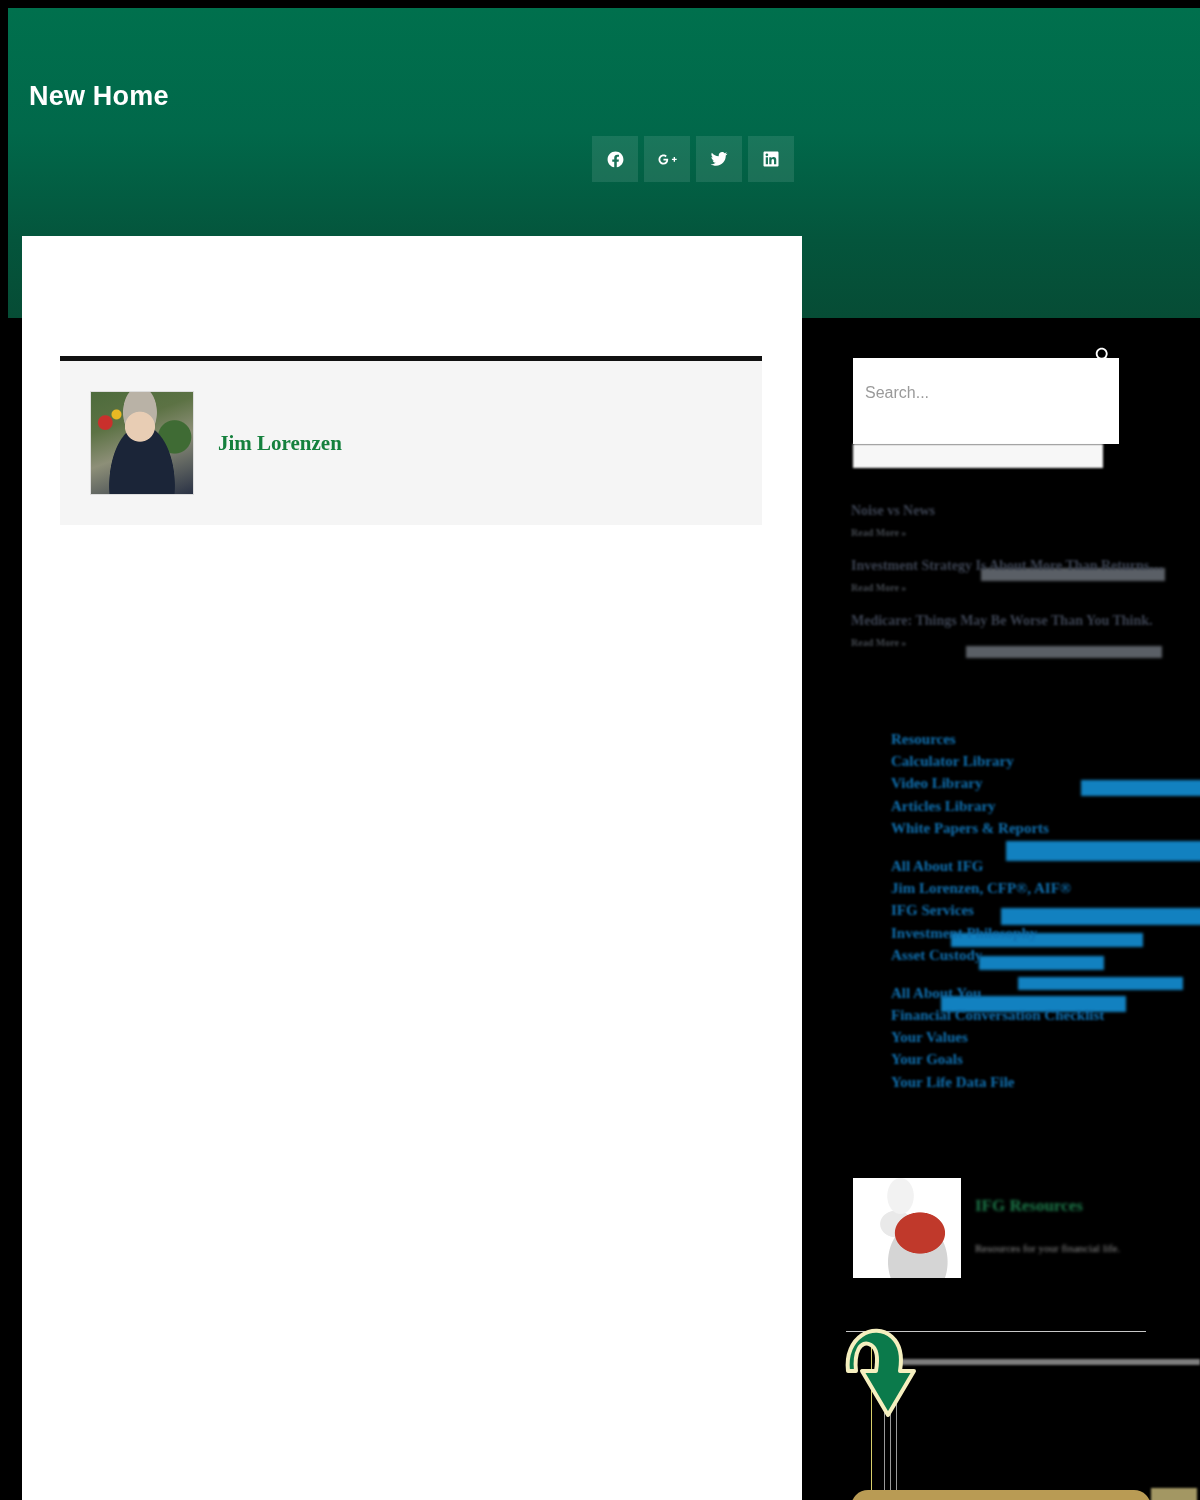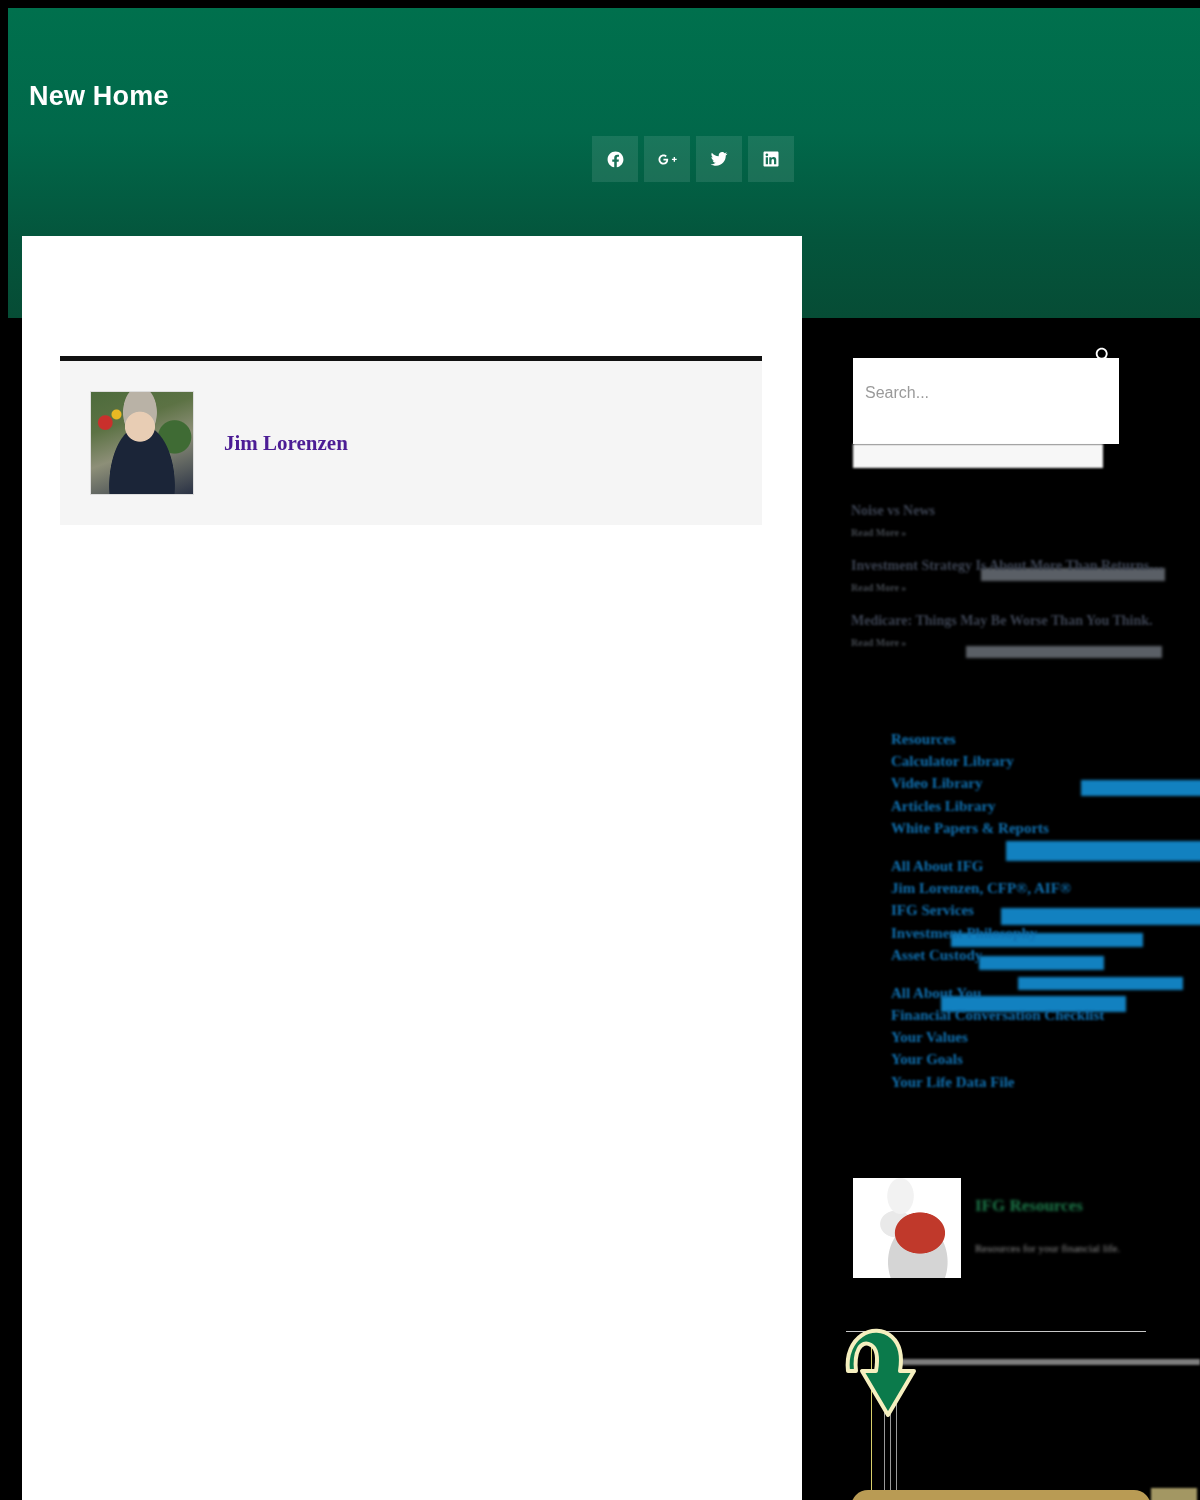--- a/index.html
+++ b/index.html
@@ -95,25 +95,25 @@
       radial-gradient(ellipse at 50% 92%, #1b2538 0 45%, transparent 46%),
       radial-gradient(ellipse at 50% 84%, #efe6d8 0 14%, transparent 15%),
       radial-gradient(circle at 14% 30%, #c9302c 0 6%, transparent 7%),
       radial-gradient(circle at 25% 22%, #e8b923 0 4%, transparent 5%),
       radial-gradient(circle at 82% 44%, #3f6b34 0 16%, transparent 17%),
       linear-gradient(160deg, #4d6b3c 0%, #5c7244 30%, #8d8f78 55%, #2a3245 100%);
     background-repeat: no-repeat;
   }
 
   .author-name {
-    margin-left: 30px;
+    margin-left: 24px;
     font-family: "Liberation Serif", serif;
     font-size: 21px;
     font-weight: bold;
-    color: #4c1d95;
+    color: #15803d;
   }
 
   
   .sidebar {
     position: absolute;
     left: 820px;
     top: 320px;
     width: 380px;
     height: 1180px;
   }

